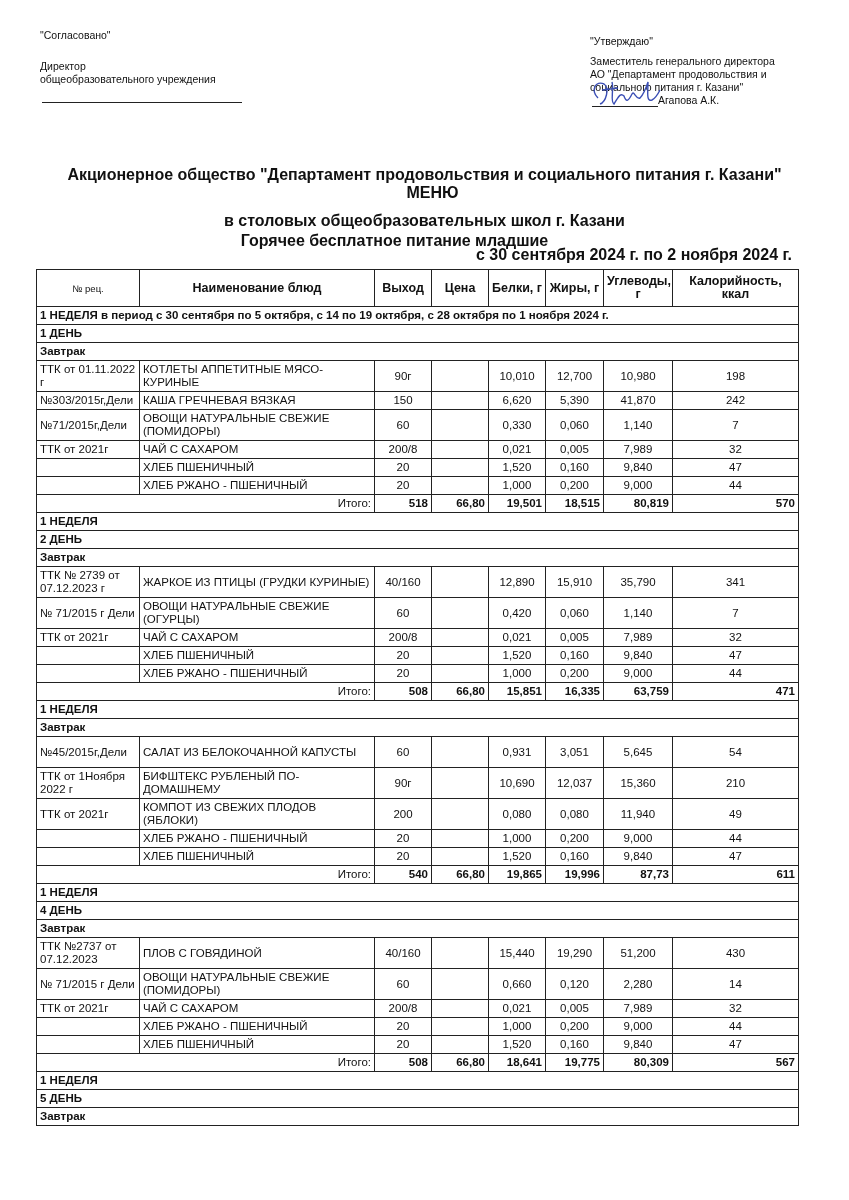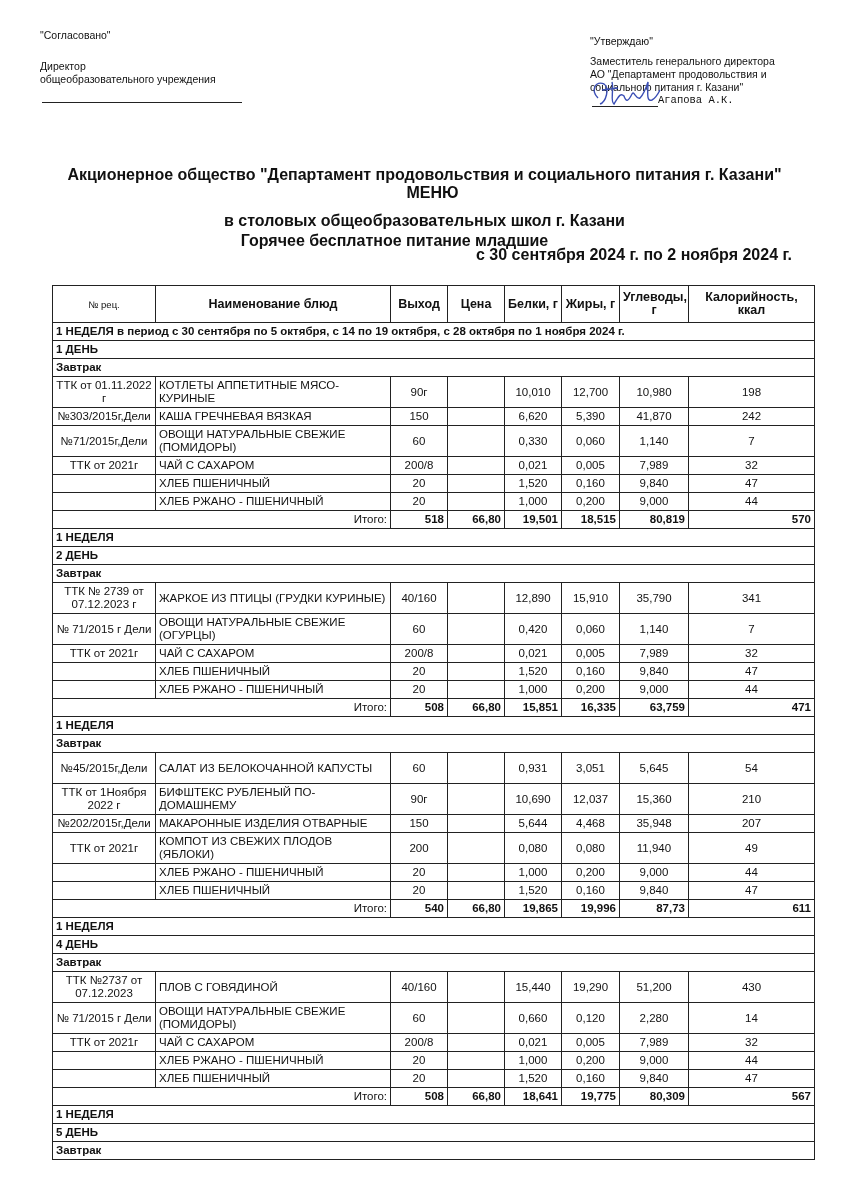--- a/index.html
+++ b/index.html
@@ -4,28 +4,28 @@
 <style>
   html, body { margin: 0; padding: 0; background: #fff; }
   body { width: 849px; height: 1200px; position: relative; overflow: hidden;
          font-family: "Liberation Sans", sans-serif; color: #111; }
   .abs { position: absolute; }
   .hdr-small { font-size: 10.5px; line-height: 13px; }
   .sig-line { border-bottom: 1px solid #222; }
   .signature-scribble { position: absolute; }
   .title-block { position: absolute; left: 0; width: 849px; text-align: center;
                  font-weight: bold; font-size: 16px; }
-  table.menu { position: absolute; left: 52px; top: 269px; width: 762px;
-               border-collapse: collapse; table-layout: fixed; margin-top: 16px; }
+  table.menu { position: absolute; left: 36px; top: 269px; width: 762px;
+               border-collapse: collapse; table-layout: fixed; }
   table.menu td, table.menu th { border: 1px solid #222; padding: 0 3px;
                font-size: 11.5px; line-height: 13px; vertical-align: middle; }
   table.menu th { font-weight: bold; font-size: 12.5px; text-align: center; height: 36px; }
   table.menu th.rec { font-weight: normal; font-size: 9.5px; }
   td.section { font-weight: bold; font-size: 12.5px; height: 17px; text-align: left; }
-  td.rec { font-size: 8.5px; line-height: 10px; text-align: center; }
+  td.rec { font-size: 8.5px; line-height: 10px; }
   td.name { font-size: 11.5px; text-transform: uppercase; }
   td.num { text-align: center; }
   td.total-label { text-align: right; font-weight: normal; font-size: 12.5px; }
   td.total { font-weight: bold; font-size: 12.5px; text-align: right; }
   td.total.price { text-align: right; }
   tr.dish td { height: 17px; }
   tr.dish.tall td { height: 30px; }
 </style>
 </head>
 <body>
@@ -37,21 +37,21 @@
   <div>общеобразовательного учреждения</div>
 </div>
 <div class="abs sig-line" style="left:42px; top:102px; width:200px;"></div>
 
 <div class="abs hdr-small" style="left:590px; top:35px;">
   <div>"Утверждаю"</div>
   <div style="height:7px"></div>
   <div>Заместитель генерального директора</div>
   <div>АО "Департамент продовольствия и</div>
   <div>социального питания г. Казани"</div>
-  <div style="padding-left:68px;font-family:Liberation Mono, monospace;">Агапова А.К.</div>
+  <div style="padding-left:68px;">Агапова А.К.</div>
 </div>
 <div class="abs sig-line" style="left:592px; top:106px; width:66px;"></div>
 <svg class="signature-scribble" style="left:588px; top:76px;" width="80" height="34" viewBox="0 0 80 34">
   <path d="M10 22 C2 14, 8 4, 16 8 C22 12, 18 26, 12 28 M14 14 L30 12 M24 6 C26 14, 22 26, 26 28 C30 22, 32 16, 36 20 C38 26, 40 26, 44 18 C46 14, 48 24, 52 22 C56 18, 58 12, 60 6 C60 16, 58 26, 64 24 C68 22, 70 18, 72 14" fill="none" stroke="#3b4fb5" stroke-width="1.4"></path>
 </svg>
 
 <div class="title-block" style="top:166px;">Акционерное общество "Департамент продовольствия и социального питания г. Казани"</div>
 <div class="title-block" style="top:184px;margin-left:8px;">МЕНЮ</div>
 <div class="title-block" style="top:212px;">в столовых общеобразовательных школ г. Казани</div>
 <div class="title-block" style="top:232px; left:-30px;">Горячее бесплатное питание младшие</div>
@@ -246,30 +246,20 @@
       <tr class="dish tall">
         <td class="rec">ТТК от 1Ноября 2022 г</td>
         <td class="name">БИФШТЕКС РУБЛЕНЫЙ ПО-ДОМАШНЕМУ</td>
         <td class="num">90г</td>
         <td class="num"></td>
         <td class="num">10,690</td>
         <td class="num">12,037</td>
         <td class="num">15,360</td>
         <td class="num">210</td>
       </tr>
-      <tr class="dish">
-        <td class="rec">№202/2015г,Дели</td>
-        <td class="name">МАКАРОННЫЕ ИЗДЕЛИЯ ОТВАРНЫЕ</td>
-        <td class="num">150</td>
-        <td class="num"></td>
-        <td class="num">5,644</td>
-        <td class="num">4,468</td>
-        <td class="num">35,948</td>
-        <td class="num">207</td>
-      </tr>
       <tr class="dish tall">
         <td class="rec">ТТК от 2021г</td>
         <td class="name">КОМПОТ ИЗ СВЕЖИХ ПЛОДОВ (ЯБЛОКИ)</td>
         <td class="num">200</td>
         <td class="num"></td>
         <td class="num">0,080</td>
         <td class="num">0,080</td>
         <td class="num">11,940</td>
         <td class="num">49</td>
       </tr>

